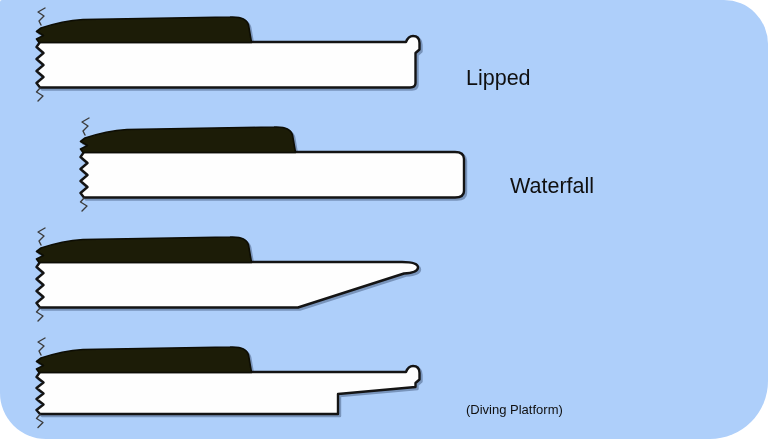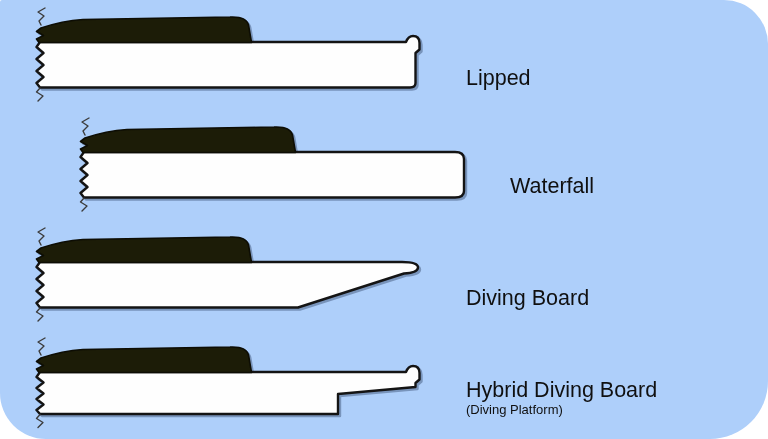--- a/index.html
+++ b/index.html
@@ -61,29 +61,27 @@
 
   <div class="row" style="top:220px;">
     <svg width="440" height="110" viewBox="0 0 440 110">
       <g class="profile-group">
         <path class="slab" d="M 32 42 L 394 42 C 403 42 410 43.5 410 47.5 C 410 51 404 53 396 53.5 L 290 87.5 L 32 87.5 L 28.5 83 L 35.5 77 L 28.5 71 L 35.5 65 L 28.5 59 L 35.5 53 L 28.5 47 Z" fill="#fefefe"></path>
         <path class="bar" d="M 33 28 C 45 24 60 20.5 75 19.5 L 222 17 C 233 16.5 239 18.5 240.5 25 L 243.5 42.5 L 31 42.5 L 28.5 39 L 35.5 35.5 L 28.5 31.5 Z" fill="#1c1c07"></path>
       </g>
       <polyline class="tail" points="37,8 30,12 36,16 31,21 33,25"></polyline>
       <polyline class="tail" points="32,88 28.5,92 35,96 30,101"></polyline>
     </svg>
-    <div class="label" style="top:66px;">Diving Board</div>
   </div>
 
   <div class="row" style="top:330px;">
     <svg width="440" height="109" viewBox="0 0 440 109">
       <g class="profile-group">
         <path class="slab" d="M 32 42 L 398 42 C 399.5 38 401.5 36 405 36 C 409 36 411.5 38.5 411.5 43 L 411.5 49.5 L 407.5 53 L 407.5 57 L 330 64 L 330 84 L 32 84 L 28.5 80 L 35.5 74.5 L 28.5 69 L 35.5 63.5 L 28.5 58 L 35.5 52.5 L 28.5 47 Z" fill="#fefefe"></path>
         <path class="bar" d="M 33 28 C 45 24 60 20.5 75 19.5 L 222 17 C 233 16.5 239 18.5 240.5 25 L 243.5 42.5 L 31 42.5 L 28.5 39 L 35.5 35.5 L 28.5 31.5 Z" fill="#1c1c07"></path>
       </g>
       <polyline class="tail" points="37,8 30,12 36,16 31,21 33,25"></polyline>
       <polyline class="tail" points="32,84.5 28.5,88.5 35,92.5 30,97.5"></polyline>
     </svg>
-    <div class="label" style="top:48px;">Hybrid Diving Board</div>
     <div class="sublabel" style="top:72px;">(Diving Platform)</div>
   </div>
 
 </div>
 
 </body></html>

